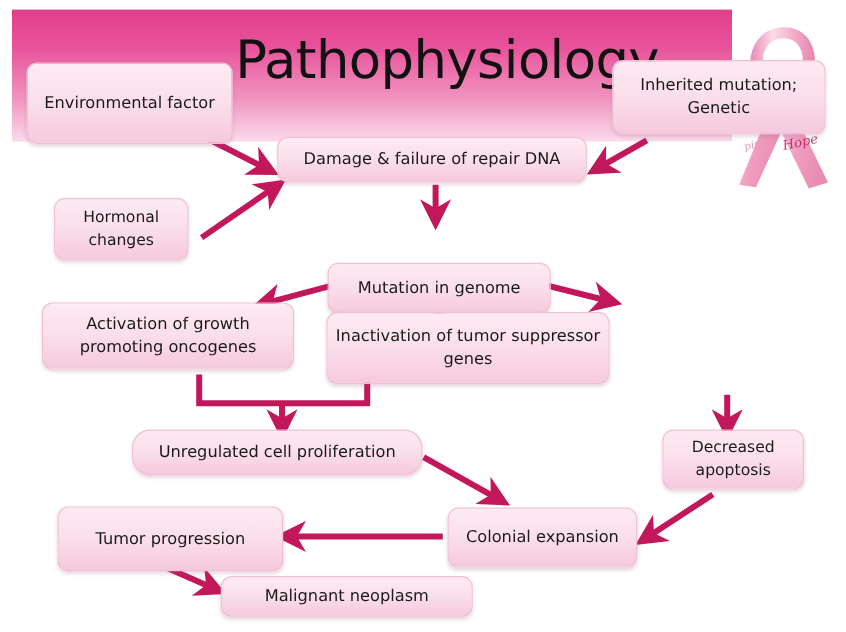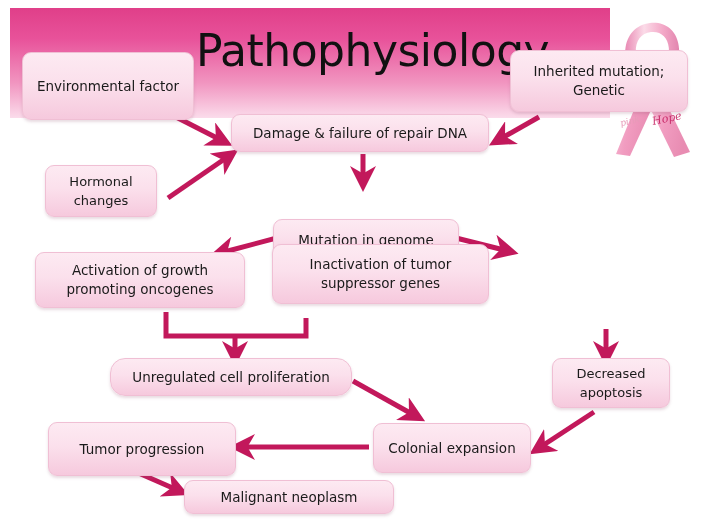--- a/index.html
+++ b/index.html
@@ -92,21 +92,21 @@
   }
   .node.small { font-size: 13px; }
 
   
   #n-env          { left: 22px;  top: 52px;  width: 172px; height: 68px; }
   #n-inherited    { left: 510px; top: 50px;  width: 178px; height: 62px; }
   #n-damage       { left: 231px; top: 114px; width: 258px; height: 38px; }
   #n-hormonal     { left: 45px;  top: 165px; width: 112px; height: 52px; }
   #n-mutation     { left: 273px; top: 184px; width: 186px; height: 42px; margin-top: 35px; }
   #n-activation   { left: 35px;  top: 252px; width: 210px; height: 56px; }
-  #n-inactivation { left: 272px; top: 244px; width: 217px; height: 60px; }
+  #n-inactivation { left: 272px; top: 260px; width: 236px; height: 60px; }
   #n-alteration   { left: 511px; top: 252px; width: 166px; height: 72px; }
   #n-unregulated  { left: 110px; top: 358px; width: 242px; height: 38px; border-radius: 15px; }
   #n-decreased    { left: 552px; top: 358px; width: 118px; height: 50px; }
   #n-tumorprog    { left: 48px;  top: 422px; width: 188px; height: 54px; }
   #n-colonial     { left: 373px; top: 423px; width: 158px; height: 50px; }
   #n-malignant    { left: 184px; top: 480px; width: 210px; height: 34px; }
 
   #arrows {
     position: absolute;
     left: 0; top: 0;

